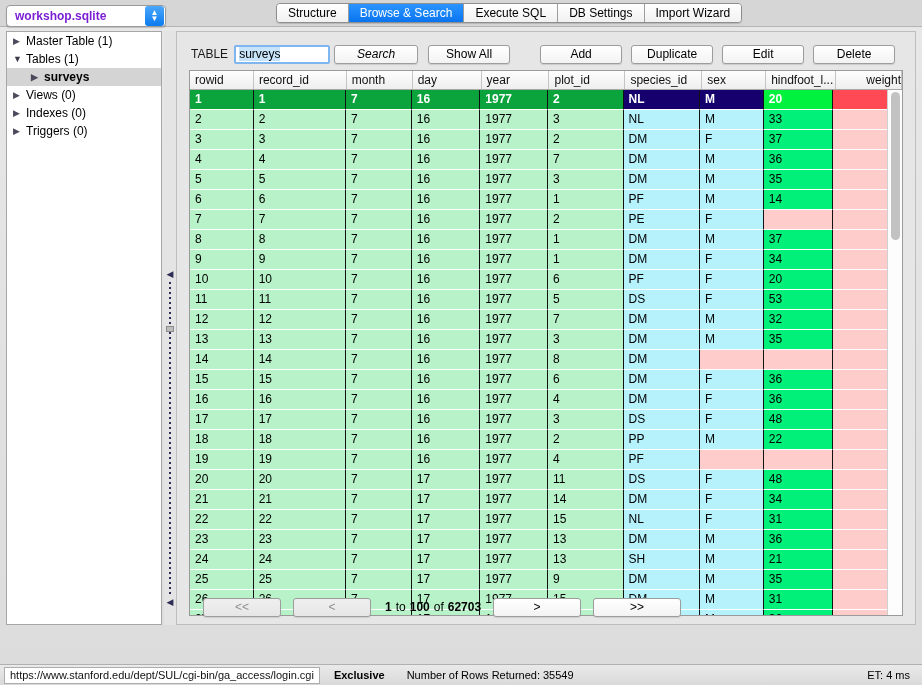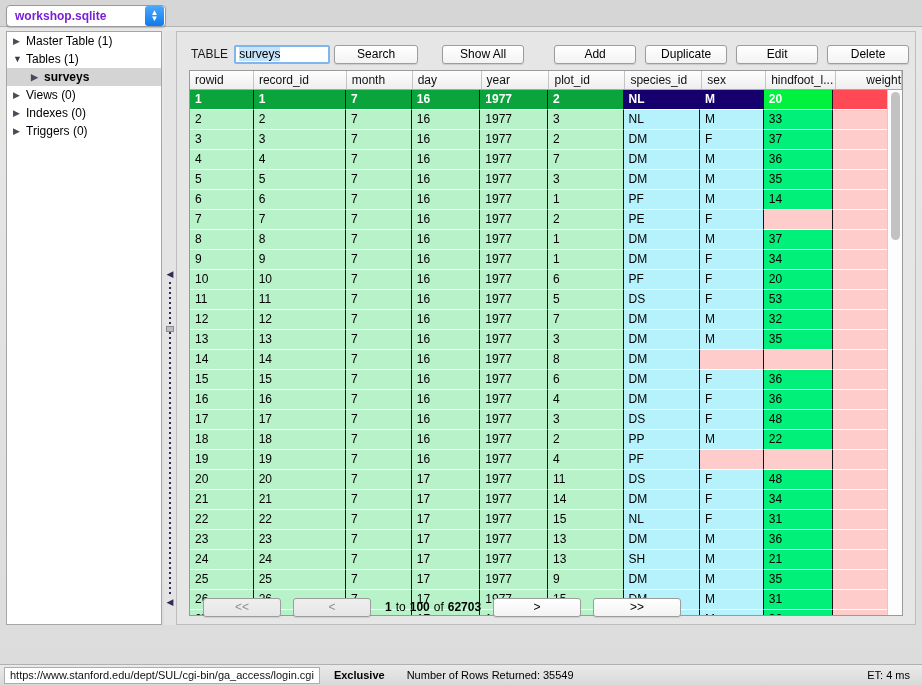--- a/index.html
+++ b/index.html
@@ -137,22 +137,22 @@
   .tablefield .hl { background: #c8e4fb; }
   .btn {
     height: 19px; line-height: 17px;
     background: linear-gradient(#ffffff, #f3f3f3);
     border: 1px solid #9d9d9d;
     border-radius: 3px;
     font-size: 12px; color: #000;
     text-align: center;
     box-shadow: 0 1px 1px rgba(0,0,0,0.12);
   }
-  .btn.search   { width: 84px; margin-left: 4px; }
-  .btn.showall  { width: 82px; margin-left: 24px; }
+  .btn.search   { width: 84px; margin-left: 4px; font-style: italic; }
+  .btn.showall  { width: 82px; margin-left: 10px; }
   .btn.add      { width: 82px; margin-left: 30px; }
   .btn.dup      { width: 82px; margin-left: 9px; }
   .btn.edit     { width: 82px; margin-left: 9px; }
   .btn.del      { width: 82px; margin-left: 9px; }
 
   
   .gridwrap {
     position: absolute; left: 12px; top: 38px;
     width: 714px; height: 546px;
     border: 1px solid #9a9a9a;
@@ -271,20 +271,27 @@
   <div class="topstrip"></div>
 
   <div class="dbpopup">
     <div class="label">workshop.sqlite</div>
     <div class="stepper">
       <div>▲</div>
         <div>▼</div>
     </div>
   </div>
 
+  <div class="tabbar">
+    <div class="tab">Structure</div>
+    <div class="tab active">Browse &amp; Search</div>
+    <div class="tab">Execute SQL</div>
+    <div class="tab">DB Settings</div>
+    <div class="tab">Import Wizard</div>
+  </div>
 
   <div class="sidebar">
     <div class="treerow">
       <span class="tri">▶</span>
       <span>Master Table (1)</span>
     </div>
     <div class="treerow">
       <span class="tri open">▼</span>
       <span>Tables (1)</span>
     </div>

